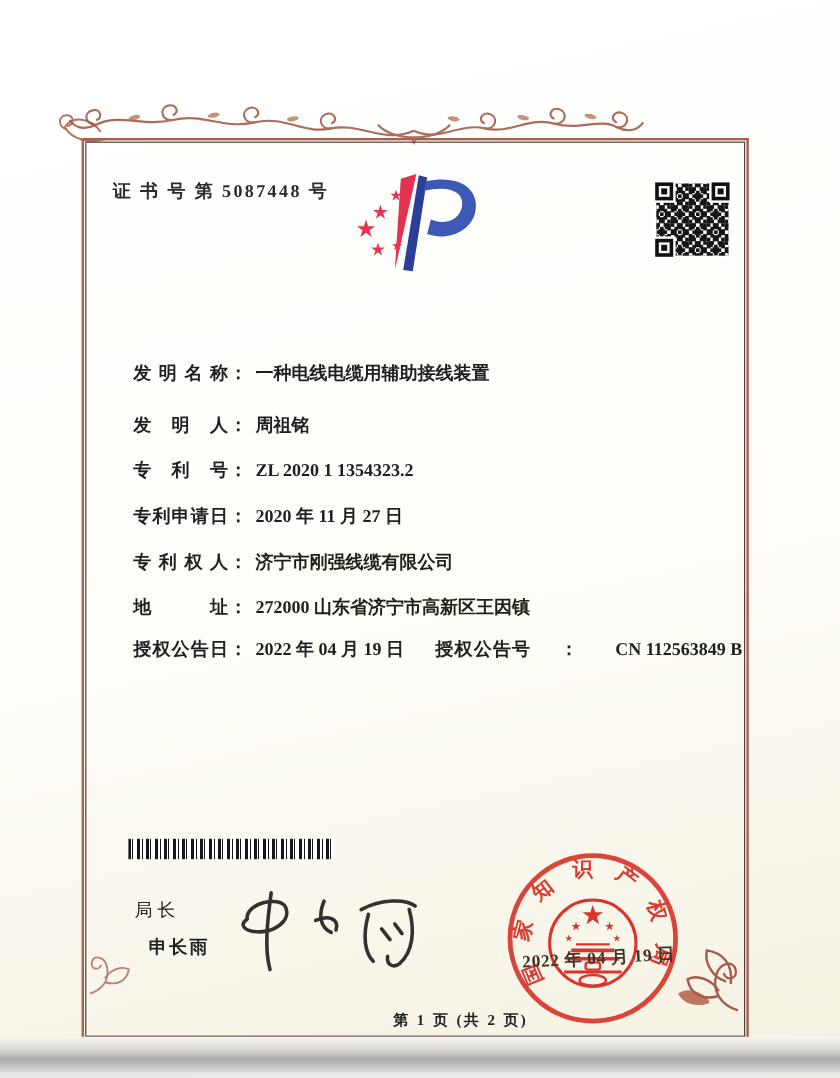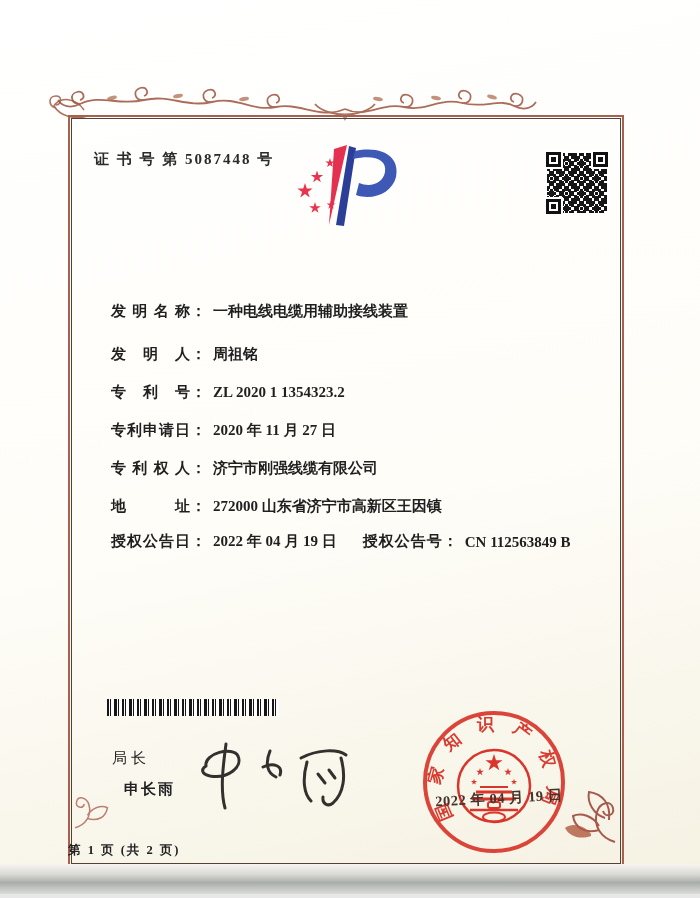--- a/index.html
+++ b/index.html
@@ -18,36 +18,36 @@
      background:repeating-conic-gradient(#161616 0 25%,transparent 0 50%) 0 0/6px 6px,
                 repeating-conic-gradient(#161616 0 25%,transparent 0 50%) 2px 3px/10px 10px;}
   .qf{position:absolute;width:15px;height:15px;border:3px solid #111;background:#fff;box-sizing:border-box;box-shadow:0 0 0 2px #fff;}
   .qf::after{content:"";position:absolute;inset:2px;background:#111;}
   .qf.tl{left:2px;top:2px}.qf.tr{right:2px;top:2px}.qf.bl{left:2px;bottom:2px}
   .logo{position:absolute;left:293px;top:144px;}
   .title{position:absolute;left:68px;top:228px;width:552px;text-align:center;font-size:30px;font-weight:700;
          letter-spacing:22px;text-indent:22px;color:#1d1d1d;white-space:nowrap;}
   .frow{position:absolute;left:111px;font-size:15px;font-weight:700;display:flex;align-items:baseline;white-space:nowrap;color:#1f1f1f;}
   .fgroup{display:flex;align-items:flex-end;white-space:nowrap;}
-  .fgroup.second{margin-left:26px;}
+  .fgroup.second{margin-left:26px;gap:24px;}
   .flabel{display:inline-block;width:79px;text-align:justify;text-align-last:justify;}
   .fcolon{margin:0 7px 0 1px;}
   .body-text{position:absolute;left:107px;top:556px;width:488px;font-size:13.5px;line-height:21.5px;
              font-weight:700;text-align:justify;color:#1f1f1f;}
   .body-text p{margin:0;text-indent:2em;}
   .barcode{position:absolute;left:107px;top:699px;width:172px;height:17px;
      background:repeating-linear-gradient(90deg,#161616 0 2px,#fdfdfd 2px 3px,#161616 3px 4px,#fdfdfd 4px 7px,
                 #161616 7px 10px,#fdfdfd 10px 11px,#161616 11px 12px,#fdfdfd 12px 15px);}
   .sig-title{position:absolute;left:112px;top:749px;font-size:15px;font-weight:400;letter-spacing:4px;}
   .sig-name{position:absolute;left:112px;top:780px;font-size:15px;font-weight:700;letter-spacing:2px;margin-left:12px;}
   .autograph{position:absolute;left:186px;top:736px;}
   .seal{position:absolute;left:418px;top:706px;width:152px;height:152px;}
   .seal-date{position:absolute;left:424px;top:789px;width:150px;text-align:center;font-size:14.5px;font-weight:700;
              color:#46322c;letter-spacing:.5px;transform:rotate(-3deg);white-space:nowrap;}
-  .footer{position:absolute;left:68px;top:842px;width:552px;text-align:left;font-size:12.5px;font-weight:700;letter-spacing:2px;}
+  .footer{position:absolute;left:68px;top:842px;width:552px;text-align:center;font-size:12.5px;font-weight:700;letter-spacing:2px;padding-left:40px;}
   .photo-edge{position:absolute;left:0;bottom:0;width:100%;height:30px;
      background:linear-gradient(#f7f5ef 0%,#d9d9d3 35%,#a9adaa 62%,#c6c9c5 84%,#dadcd9 100%);}
 </style>
 </head>
 <body>
 
 <div class="page">
 
   <svg class="ornament-top" width="545" height="58" viewBox="0 0 545 58">
     <g stroke="#a05844" stroke-width="1.8" fill="none" opacity="0.88">

